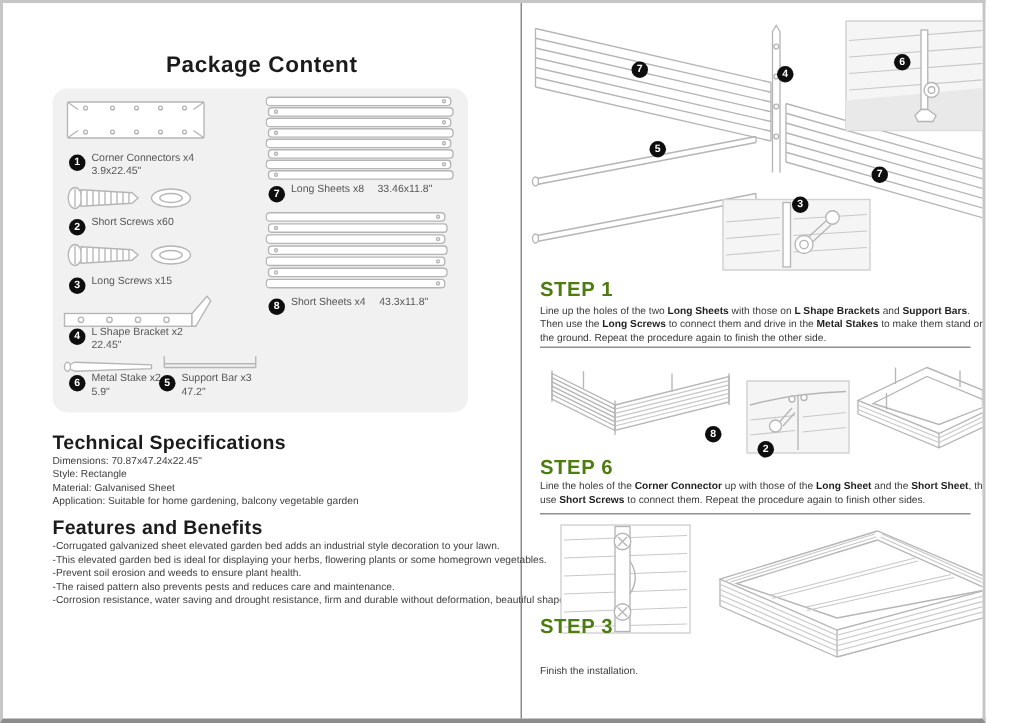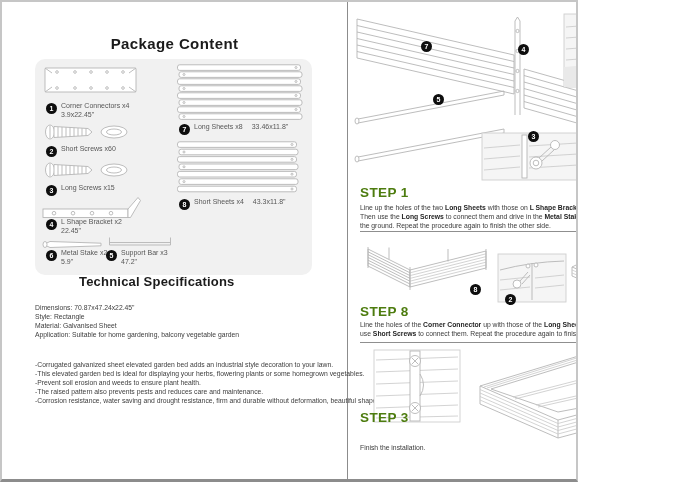--- a/index.html
+++ b/index.html
@@ -1,16 +1,16 @@
 <!DOCTYPE html>
 <html><head>
 <meta charset="utf-8">
 <style>
   html,body{margin:0;padding:0;background:#fff;}
-  .page{position:relative;width:578px;height:482px;background:#fff;box-sizing:border-box;
+  .page{position:relative;width:657px;height:482px;background:#fff;box-sizing:border-box;
         border:2px solid #c6c6c6;border-bottom:3px solid #8c8c8c;overflow:hidden;
         font-family:"Liberation Sans",sans-serif;color:#333;}
   .abs{position:absolute;}
   .divider-v{position:absolute;left:345px;top:0;width:1px;height:482px;background:#8c8c8c;}
   .title{font-size:15px;font-weight:bold;color:#1b1b1b;letter-spacing:.4px;text-align:center;}
   .panel{position:absolute;left:33px;top:57px;width:277px;height:216px;background:#f1f1f1;border-radius:10px;}
   .item{display:flex;gap:4px;align-items:flex-start;}
   .badge-inline{flex:0 0 auto;width:11px;height:11px;border-radius:50%;background:#0e0e0e;color:#fff;
         font-size:7px;font-weight:bold;display:flex;align-items:center;justify-content:center;margin-top:1px;}
   .item-text{display:flex;flex-direction:column;}
@@ -182,28 +182,29 @@
   </svg>
 
   <div class="item abs" style="left:177px;top:196px;">
     <span class="badge-inline">8</span>
     <span class="item-text row">
       <span class="item-label">Short Sheets x4</span>
       <span class="item-size">43.3x11.8"</span>
     </span>
   </div>
 
-  <div class="abs h2" style="left:33px;top:272px;margin-left:44px;">Technical Specifications</div>
+  <div class="abs h2" style="left:33px;top:285px;">Technical Specifications</div>
   <div class="abs" style="left:33px;top:301px;">
     <div class="spec-line">Dimensions:  70.87x47.24x22.45"</div>
     <div class="spec-line">Style: Rectangle</div>
     <div class="spec-line">Material: Galvanised Sheet</div>
     <div class="spec-line">Application: Suitable for home gardening, balcony vegetable garden</div>
   </div>
 
+  <div class="abs h2" style="left:33px;top:342px;">Features and Benefits</div>
   <div class="abs" style="left:33px;top:358px;">
     <div class="feature-line">-Corrugated galvanized sheet elevated garden bed adds an industrial style decoration to your lawn.</div>
     <div class="feature-line">-This elevated garden bed is ideal for displaying your herbs, flowering plants or some homegrown vegetables.</div>
     <div class="feature-line">-Prevent soil erosion and weeds to ensure plant health.</div>
     <div class="feature-line">-The raised pattern also prevents pests and reduces care and maintenance.</div>
     <div class="feature-line">-Corrosion resistance, water saving and drought resistance, firm and durable without deformation, beautiful shape</div>
   </div>
 
   <svg class="abs" style="left:350px;top:5px;" width="325" height="178" viewBox="0 0 325 178">
 
@@ -271,21 +272,21 @@
     <path class="shape" d="M258,5 L312,27 L266,49 L212,27 Z"></path>
     <path class="ln" d="M258,11 L302,29 L266,43 L222,29 Z"></path>
     <path class="ln" d="M212,27 V36 M266,49 V59 M312,27 V37 M212,36 L266,58.5 L312,37"></path>
     <path class="ln-lt" d="M212,30 L266,52 M212,33 L266,55 M266,52 L312,30 M266,55 L312,33"></path>
     <path class="ln" d="M237,16 V5 M280,18 V7 M231,33 V22 M295,31 V20"></path>
   </svg>
 
   <div class="badge" style="left:468px;top:282px;">8</div>
   <div class="badge" style="left:503px;top:292px;">2</div>
 
-  <div class="abs step-h" style="left:358px;top:302px;">STEP 8</div>
+  <div class="abs step-h" style="left:358px;top:302px;">STEP 6</div>
   <div class="abs step-body" style="left:358px;top:318px;width:312px;"><span>Line the holes of the </span><b>Corner Connector</b><span> up with those of the </span><b>Long Sheet</b><span> and the </span><b>Short Sheet</b><span>, then use </span><b>Short Screws</b><span> to connect them. Repeat the procedure again to finish other sides.</span></div>
   <div class="hr" style="left:358px;top:340px;width:287px;"></div>
 
   <svg class="abs" style="left:358px;top:346px;" width="318" height="92" viewBox="0 0 318 92">
 
     <rect x="14" y="2" width="86" height="72" fill="#fff" stroke="#cfcfcf" stroke-width="0.9"></rect>
     <path class="ln-lt" d="M16,12 L98,9 M16,24 L98,21 M16,36 L98,33 M16,48 L98,45 M16,60 L98,57 M16,70 L98,68"></path>
     <rect class="shape" x="50" y="3" width="10" height="70"></rect>
     <path class="ln" d="M60,26 Q67,37 60,48"></path>
     <circle class="shape" cx="55" cy="13" r="5.5"></circle>

